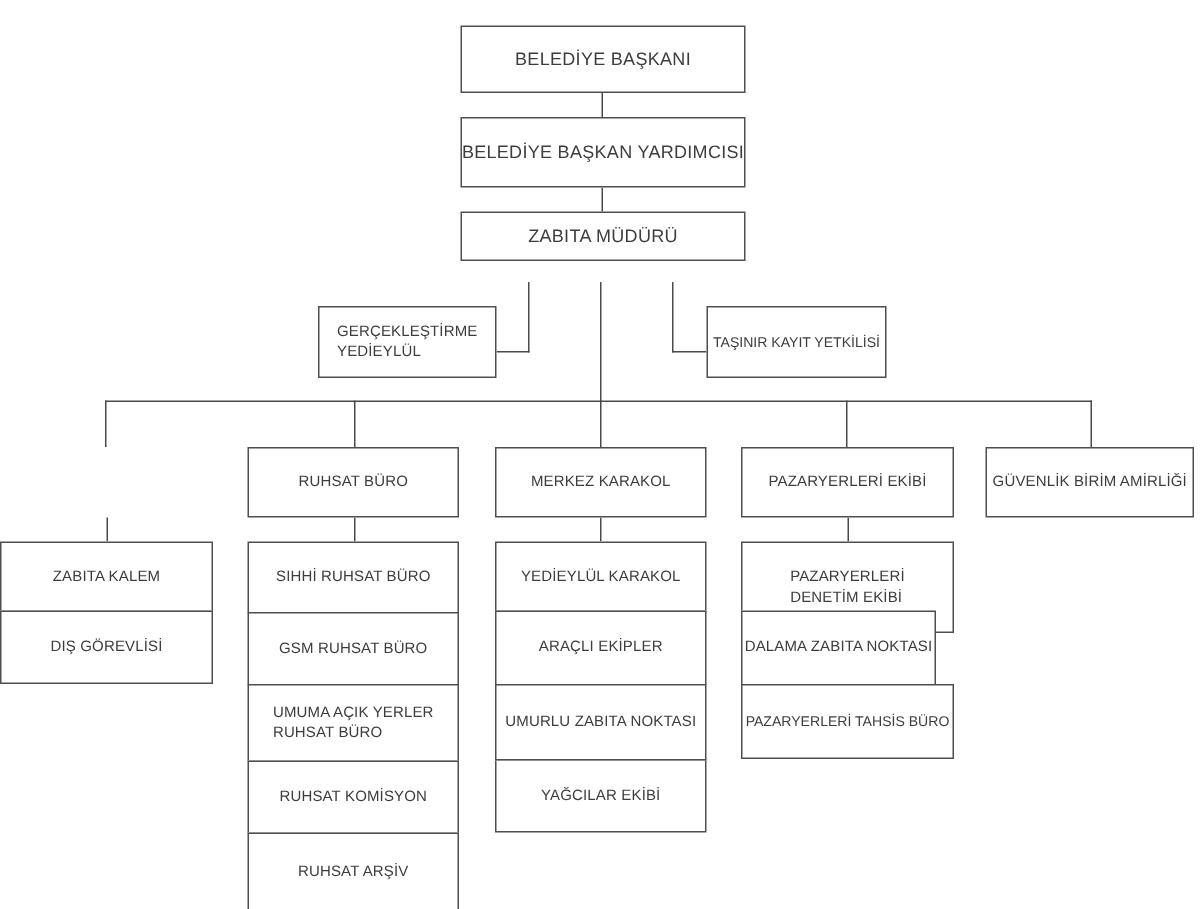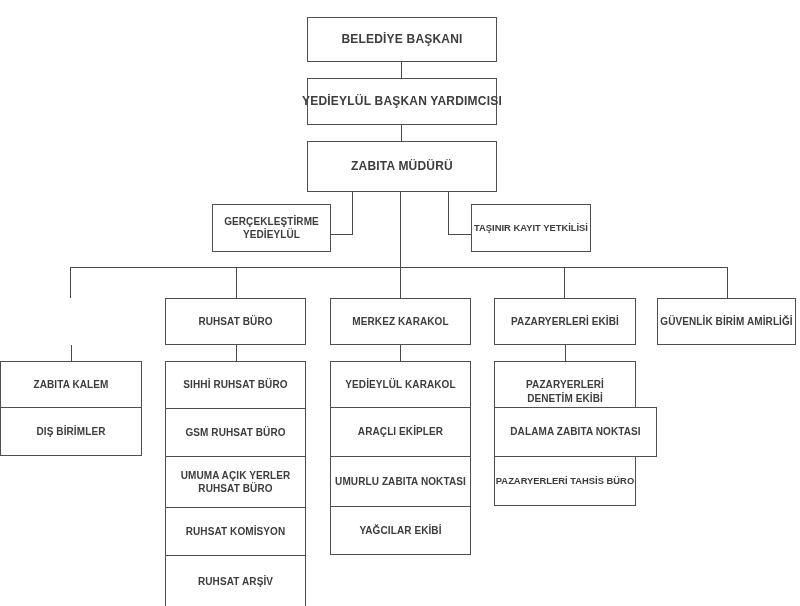--- a/index.html
+++ b/index.html
@@ -15,26 +15,24 @@
     position: absolute;
     box-sizing: border-box;
     background: #ffffff;
     border: 1px solid var(--border, #4f4f4f);
     display: flex;
     align-items: center;
     justify-content: center;
   }
   .node span {
     white-space: pre;
-    text-align: center;
     line-height: 1.35;
     color: var(--text, #3d3d3d);
     font-size: 10px;
     letter-spacing: 0.1px;
-    font-weight: bold;
   }
   .node.lg span { font-size: 12px; letter-spacing: 0.2px; }
   .node.tight span { font-size: 9.4px; letter-spacing: 0; }
   .cline {
     position: absolute;
     background: var(--line, #4a4a4a);
   }
 </style>
 </head>
 <body>
@@ -56,23 +54,23 @@
   <div class="cline" style="left:727px;top:267px;width:1px;height:31px"></div>
   <div class="cline" style="left:71px;top:345px;width:1px;height:16px"></div>
   <div class="cline" style="left:236px;top:345px;width:1px;height:16px"></div>
   <div class="cline" style="left:400px;top:345px;width:1px;height:16px"></div>
   <div class="cline" style="left:565px;top:345px;width:1px;height:16px"></div>
 
   <div class="node lg" style="left:307px;top:17px;width:190px;height:45px">
       <span>BELEDİYE BAŞKANI</span>
     </div>
   <div class="node lg" style="left:307px;top:78px;width:190px;height:47px">
-      <span>YEDİEYLÜL BAŞKAN YARDIMCISI</span>
+      <span>BELEDİYE BAŞKAN YARDIMCISI</span>
     </div>
-  <div class="node lg" style="left:307px;top:141px;width:190px;height:51px">
+  <div class="node lg" style="left:307px;top:141px;width:190px;height:33px">
       <span>ZABITA MÜDÜRÜ</span>
     </div>
 
   <div class="node" style="left:212px;top:204px;width:119px;height:48px">
       <span>GERÇEKLEŞTİRME
 YEDİEYLÜL</span>
     </div>
   <div class="node tight" style="left:471px;top:204px;width:120px;height:48px">
       <span>TAŞINIR KAYIT YETKİLİSİ</span>
     </div>
@@ -87,21 +85,21 @@
       <span>PAZARYERLERİ EKİBİ</span>
     </div>
   <div class="node" style="left:657px;top:298px;width:139px;height:47px">
       <span>GÜVENLİK BİRİM AMİRLİĞİ</span>
     </div>
 
   <div class="node" style="left:0px;top:361px;width:142px;height:47px">
       <span>ZABITA KALEM</span>
     </div>
   <div class="node" style="left:0px;top:407px;width:142px;height:49px">
-      <span>DIŞ BİRİMLER</span>
+      <span>DIŞ GÖREVLİSİ</span>
     </div>
 
   <div class="node" style="left:165px;top:361px;width:141px;height:48px">
       <span>SIHHİ RUHSAT BÜRO</span>
     </div>
   <div class="node" style="left:165px;top:408px;width:141px;height:49px">
       <span>GSM RUHSAT BÜRO</span>
     </div>
   <div class="node" style="left:165px;top:456px;width:141px;height:52px">
       <span>UMUMA AÇIK YERLER
@@ -124,20 +122,20 @@
       <span>YAĞCILAR EKİBİ</span>
     </div>
   <div class="node" style="left:330px;top:456px;width:141px;height:51px">
       <span>UMURLU ZABITA NOKTASI</span>
     </div>
 
   <div class="node" style="left:494px;top:361px;width:142px;height:61px">
       <span>PAZARYERLERİ
 DENETİM EKİBİ</span>
     </div>
-  <div class="node" style="left:494px;top:407px;width:163px;height:50px">
+  <div class="node" style="left:494px;top:407px;width:130px;height:50px">
       <span>DALAMA ZABITA NOKTASI</span>
     </div>
   <div class="node tight" style="left:494px;top:456px;width:142px;height:50px">
       <span>PAZARYERLERİ TAHSİS BÜRO</span>
     </div>
 
 </div>
 
 </body></html>

